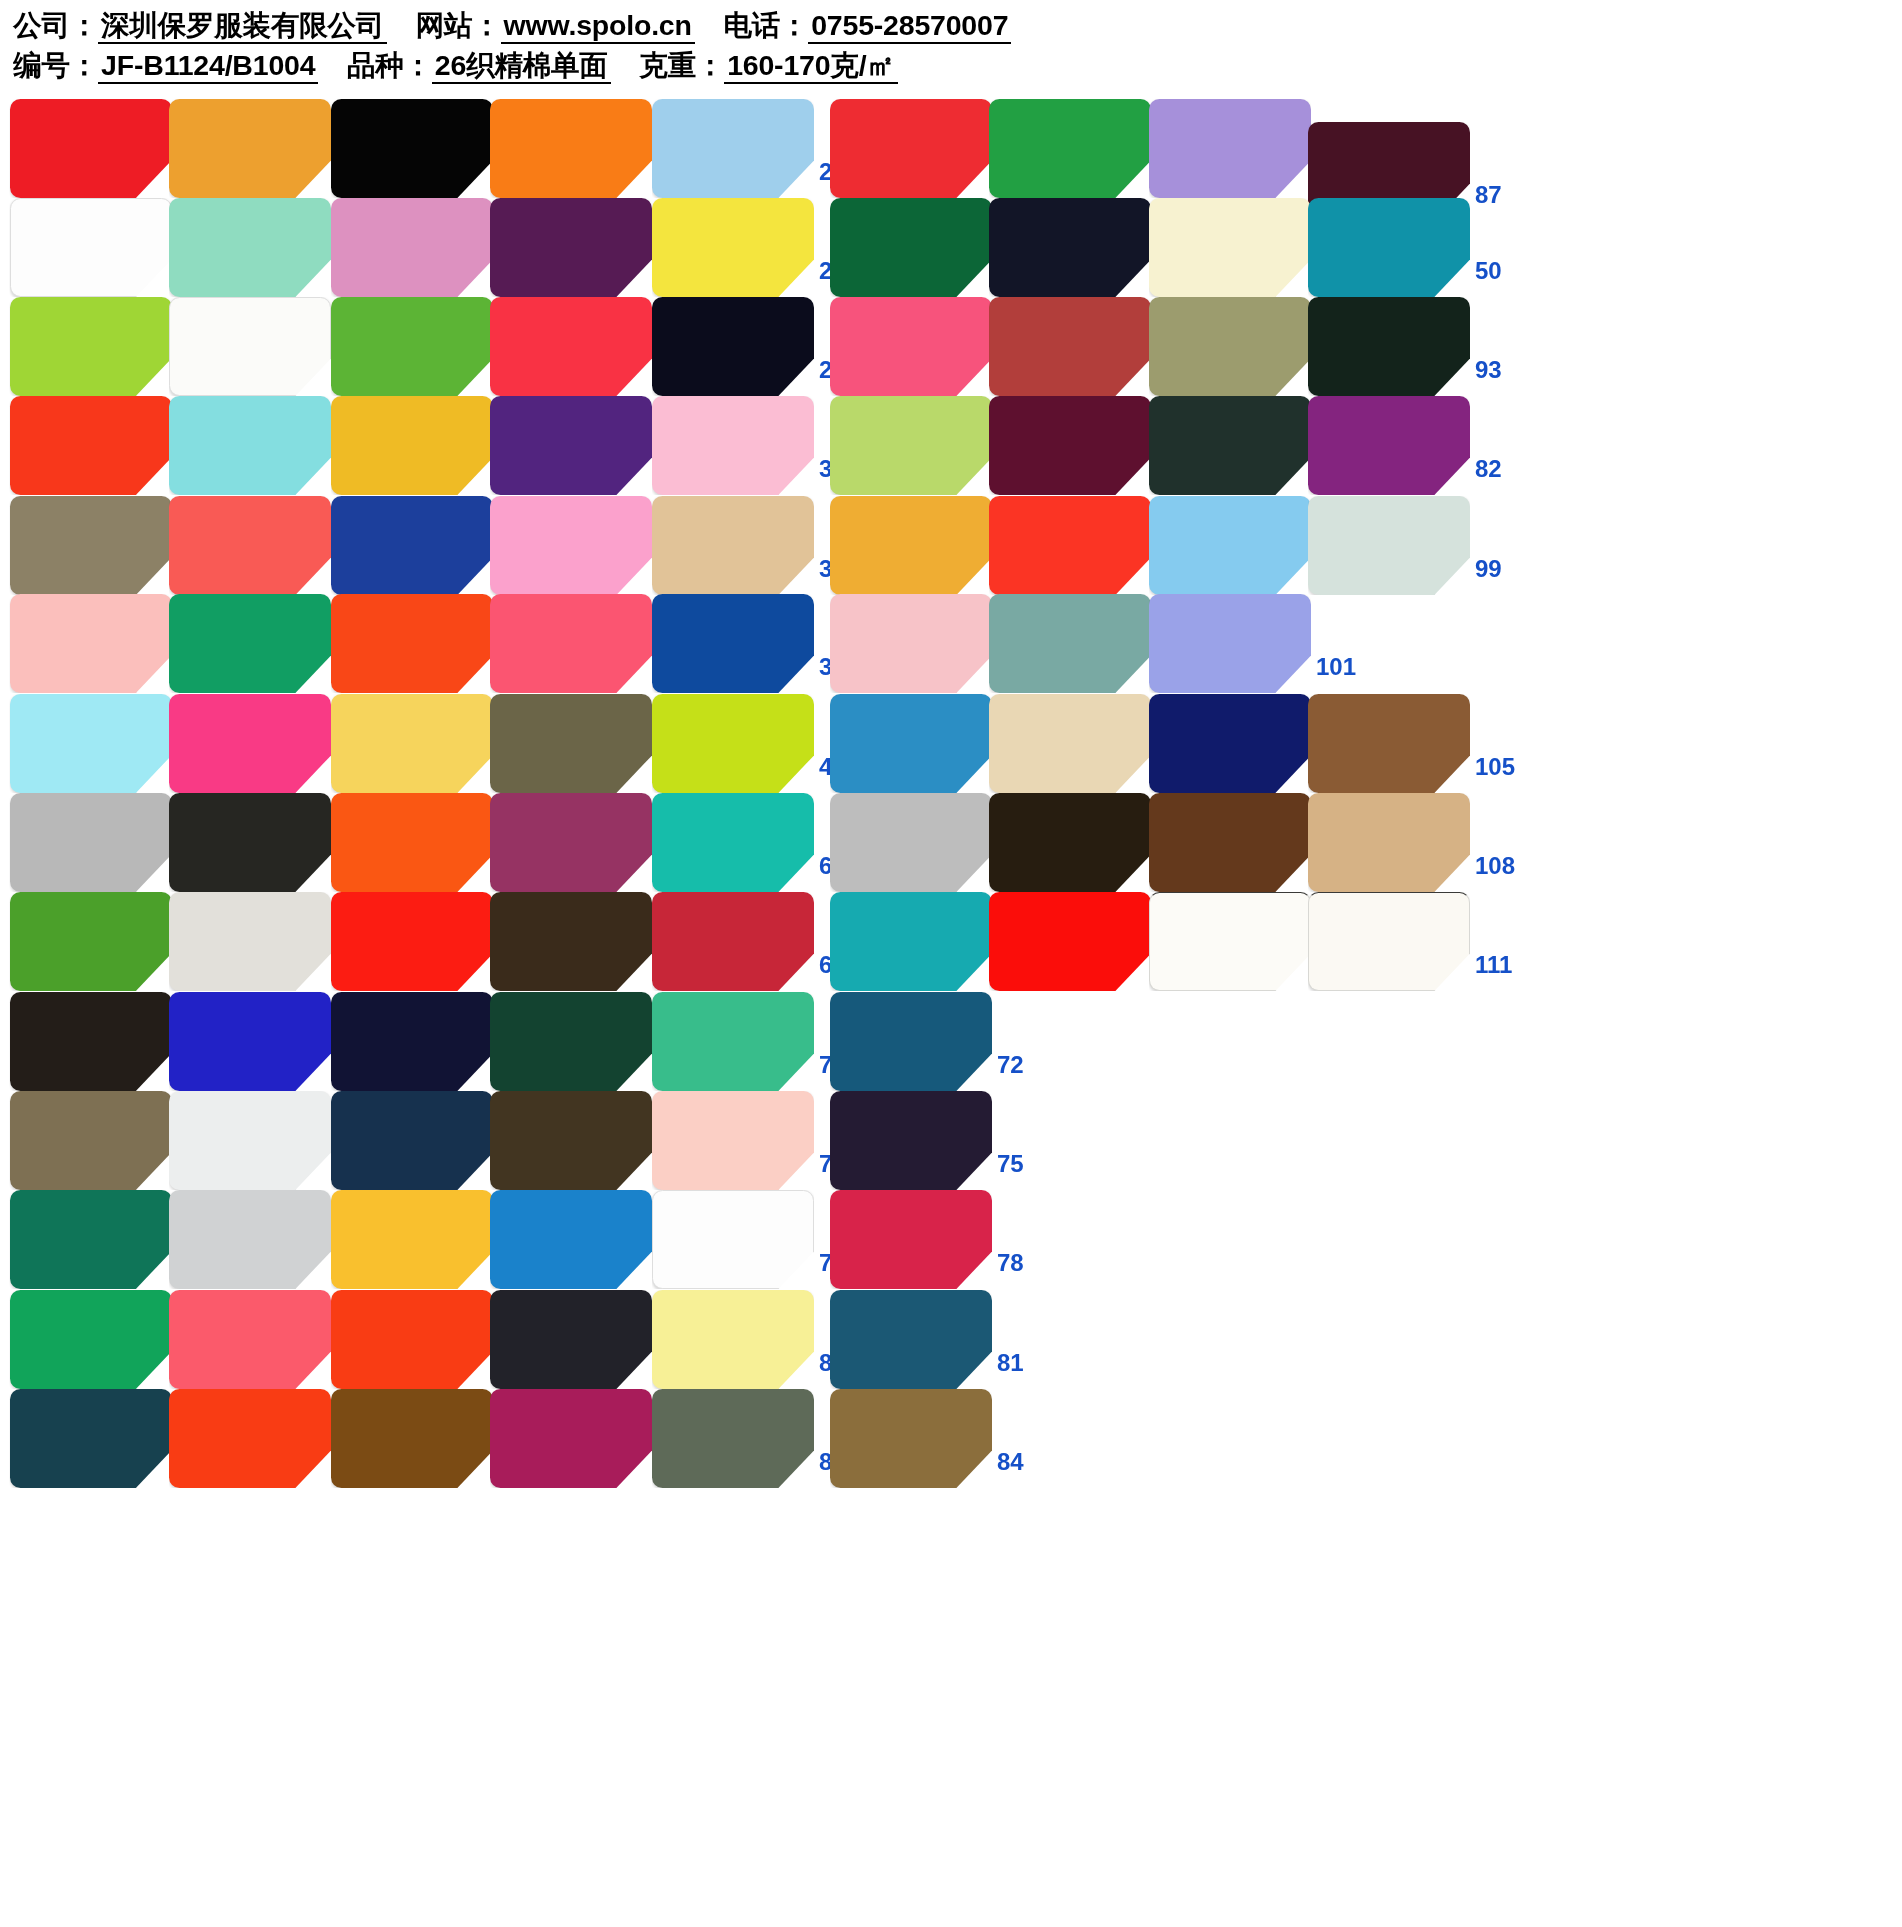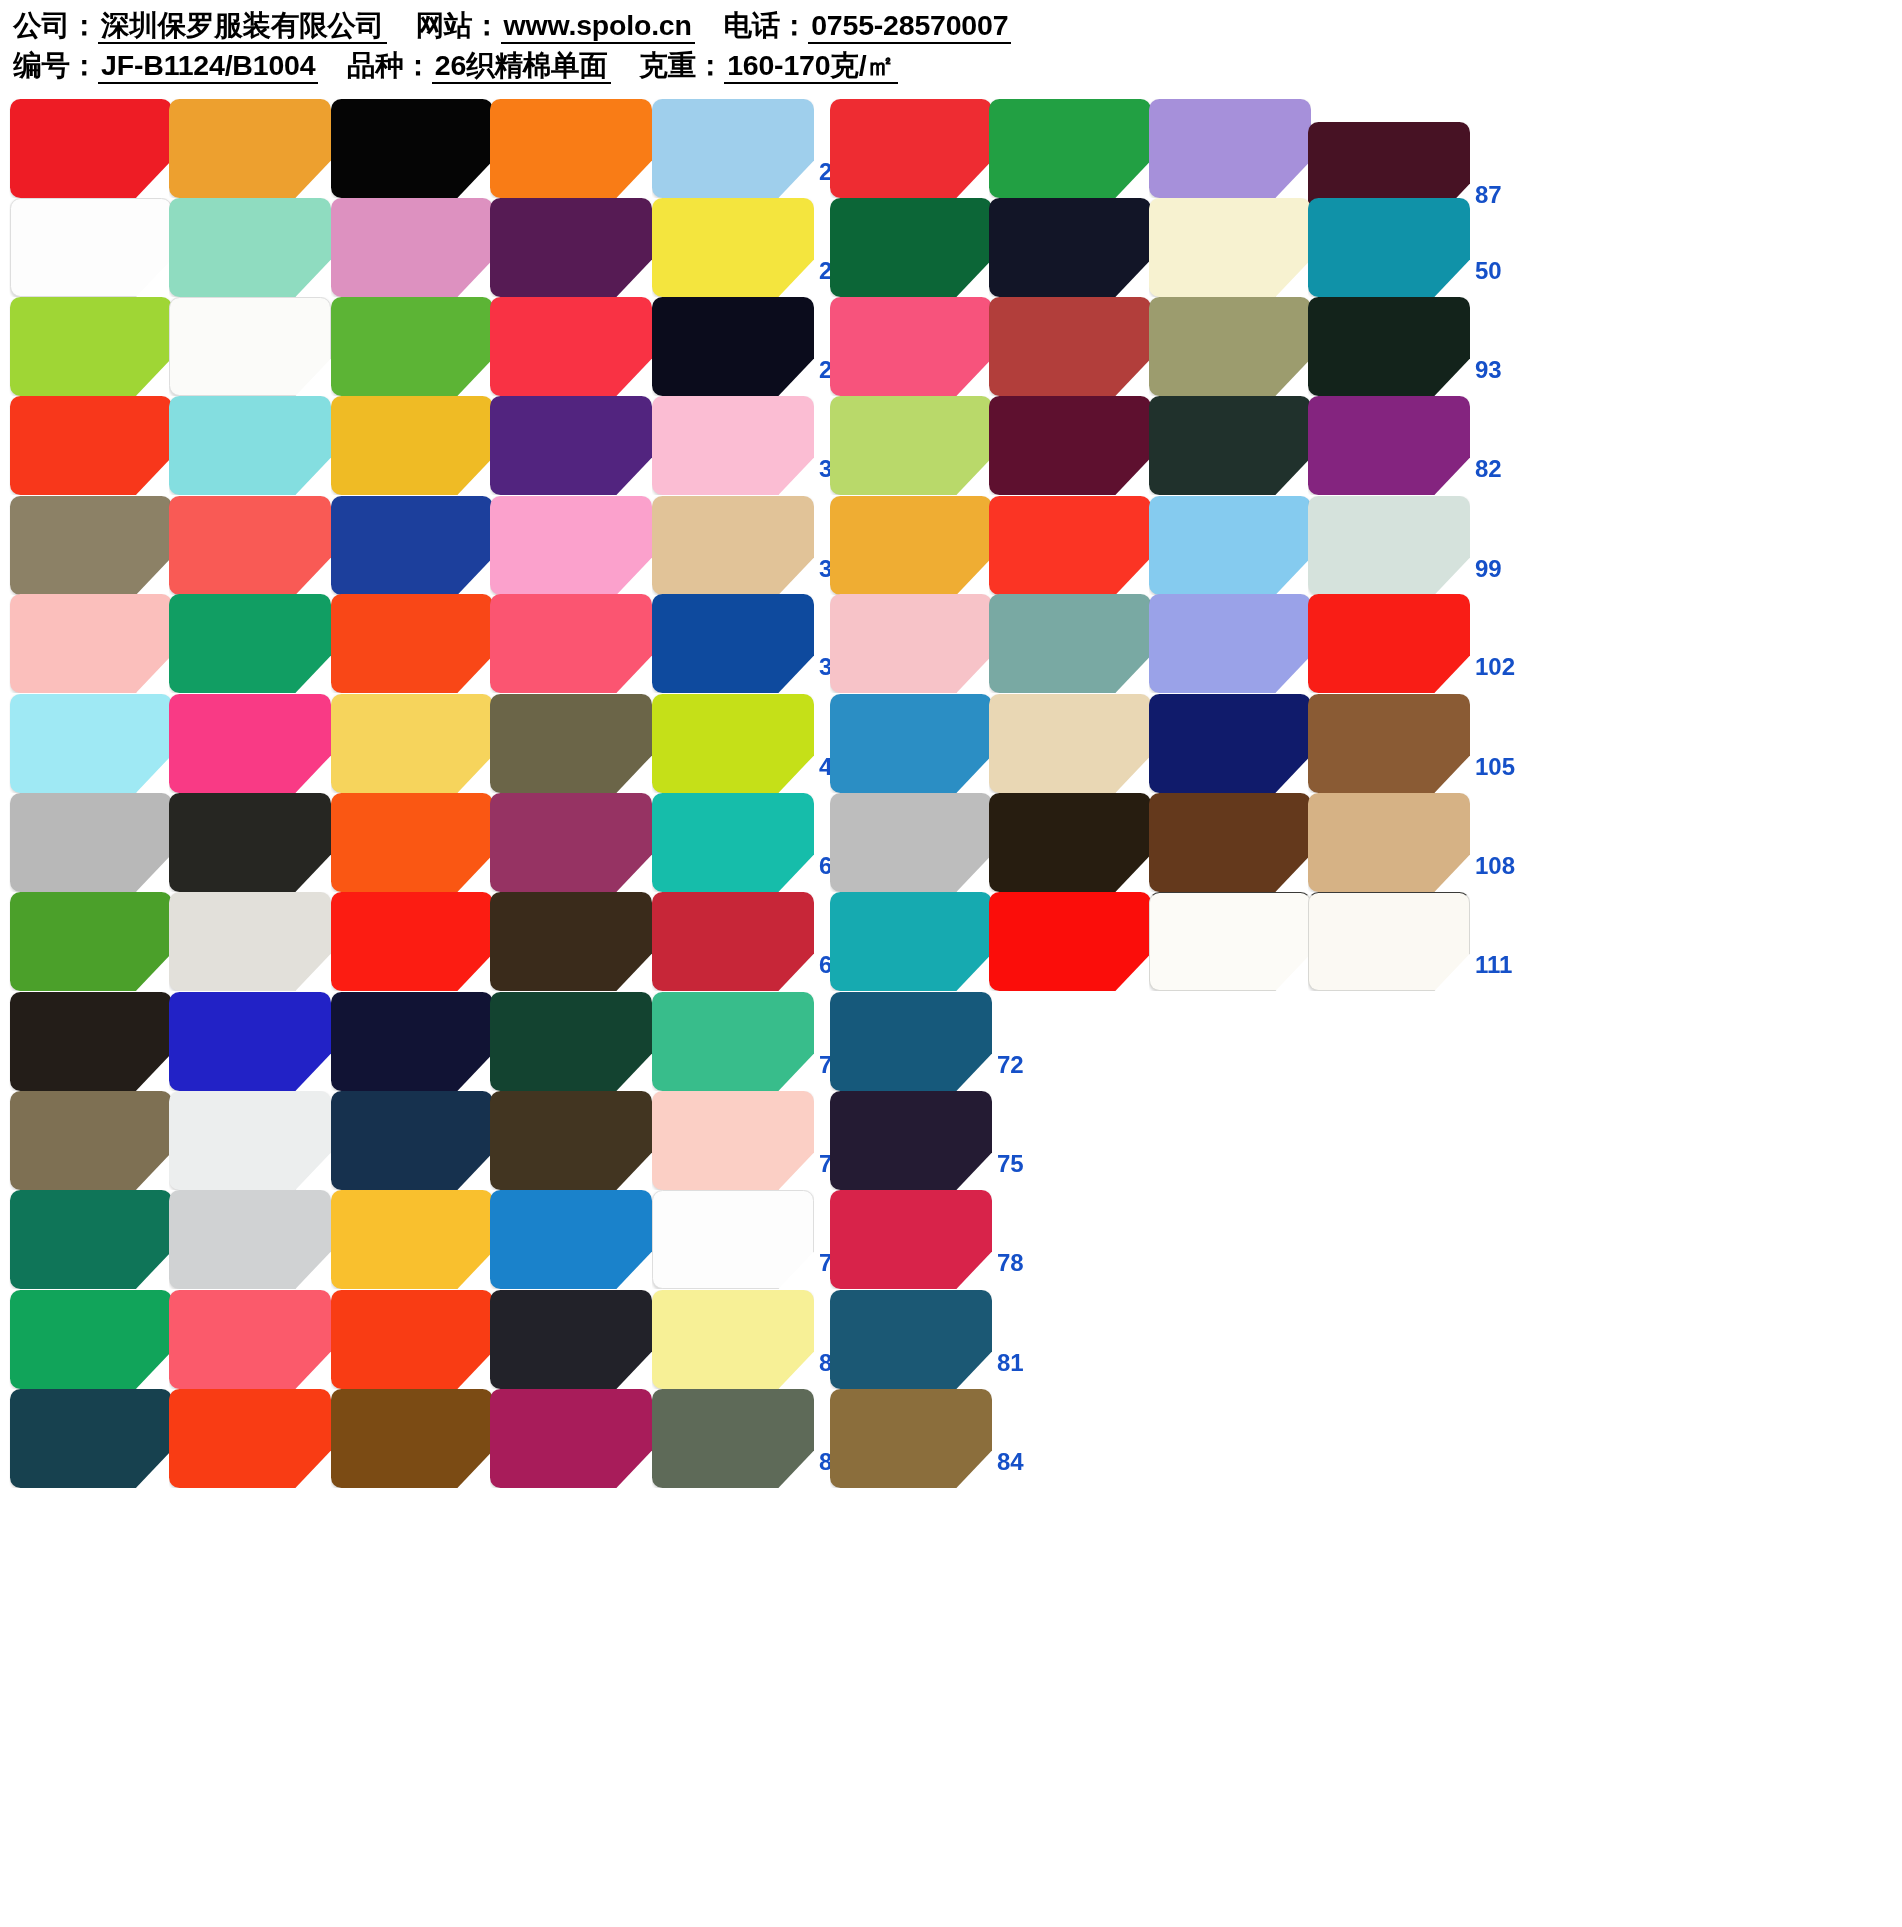--- a/index.html
+++ b/index.html
@@ -314,24 +314,20 @@
         <div class="num" style="color: rgb(21, 80, 200);">39</div>
       </div>
       <div class="cell" style="left: 989px; top: 594px;">
         <div class="chip" title="#79a9a3" style="width: 162px; height: 99px; background: rgb(121, 169, 163);"></div>
         <div class="num" style="color: rgb(21, 80, 200);">100</div>
       </div>
       <div class="cell" style="left: 1149px; top: 594px;">
         <div class="chip" title="#9aa2e8" style="width: 162px; height: 99px; background: rgb(154, 162, 232);"></div>
         <div class="num" style="color: rgb(21, 80, 200);">101</div>
       </div>
-      <div class="cell" style="left: 1308px; top: 594px;">
-        <div class="chip" title="#f91d16" style="width: 162px; height: 99px; background: rgb(249, 29, 22);"></div>
-        <div class="num" style="color: rgb(21, 80, 200);">102</div>
-      </div>
       <div class="cell" style="left: 9.5px; top: 694px;">
         <div class="chip" title="#9fe9f4" style="width: 162px; height: 99px; background: rgb(159, 233, 244);"></div>
         <div class="num" style="color: rgb(21, 80, 200);">19</div>
       </div>
       <div class="cell" style="left: 169px; top: 694px;">
         <div class="chip" title="#f93a85" style="width: 162px; height: 99px; background: rgb(249, 58, 133);"></div>
         <div class="num" style="color: rgb(21, 80, 200);">20</div>
       </div>
       <div class="cell" style="left: 331px; top: 694px;">
         <div class="chip" title="#f6d45c" style="width: 162px; height: 99px; background: rgb(246, 212, 92);"></div>

